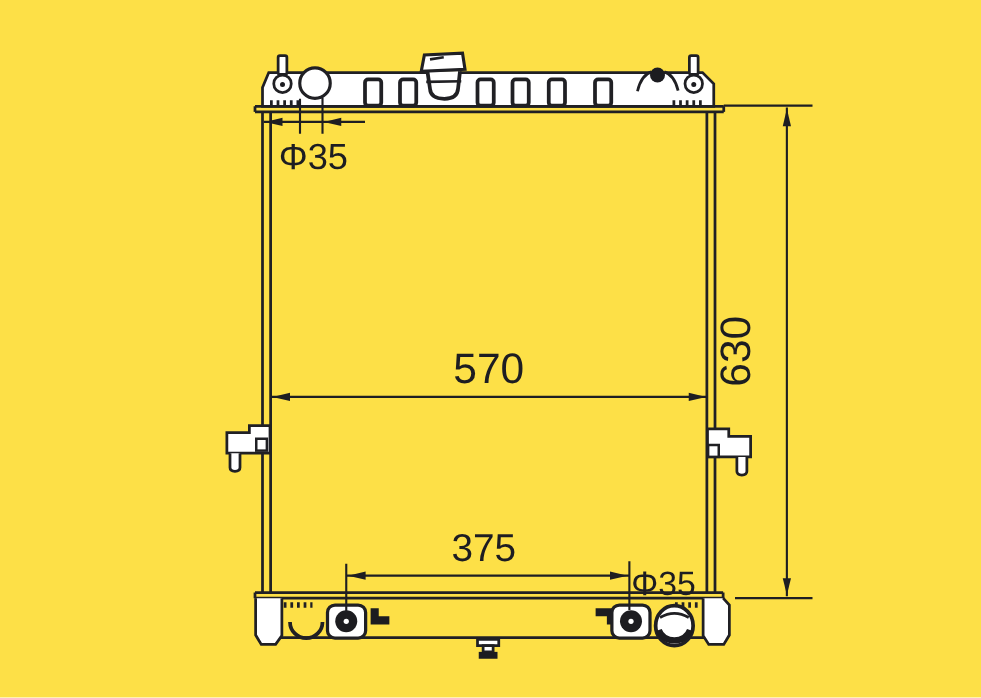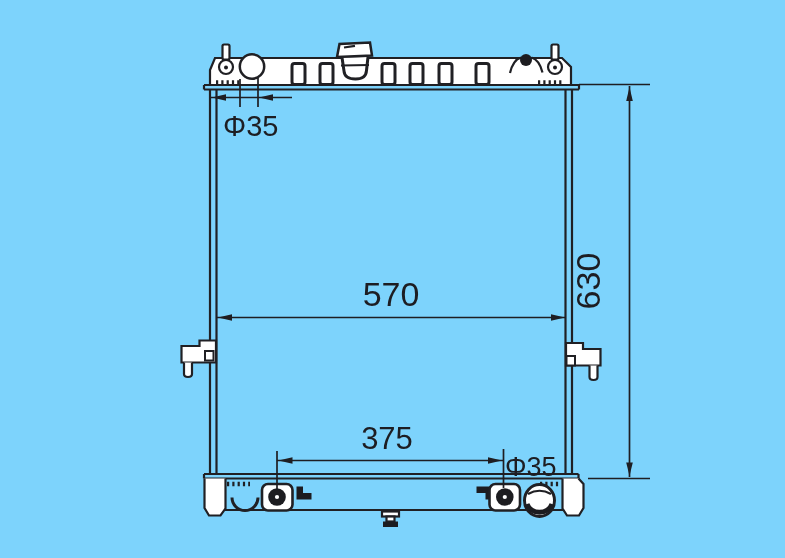--- a/index.html
+++ b/index.html
@@ -8,21 +8,21 @@
     background: #ffffff;
     width: 785px;
     height: 558px;
     overflow: hidden;
     font-family: "Liberation Sans", "DejaVu Sans", sans-serif;
   }
   .stage {
     position: relative;
     width: 785px;
     height: 558px;
-    background: #7dd3fc;
+    background: #fde047;
   }
   svg { display: block; }
   .ln   { stroke: #202024; stroke-width: 2.2; fill: none; }
   .ln-f { stroke: #202024; stroke-width: 2.2; fill: #ffffff; }
   .thick   { stroke: #202024; stroke-width: 3;   fill: none; }
   .thick-f { stroke: #202024; stroke-width: 3;   fill: #ffffff; }
   .teeth { stroke: #202024; stroke-width: 4.5; fill: none; stroke-dasharray: 2.2 3.1; }
   .solid { fill: #1c1c20; stroke: none; }
   .dim   { stroke: #1e1e22; stroke-width: 1.7; fill: none; }
   .dim-arrow { fill: #1e1e22; stroke: none; }

